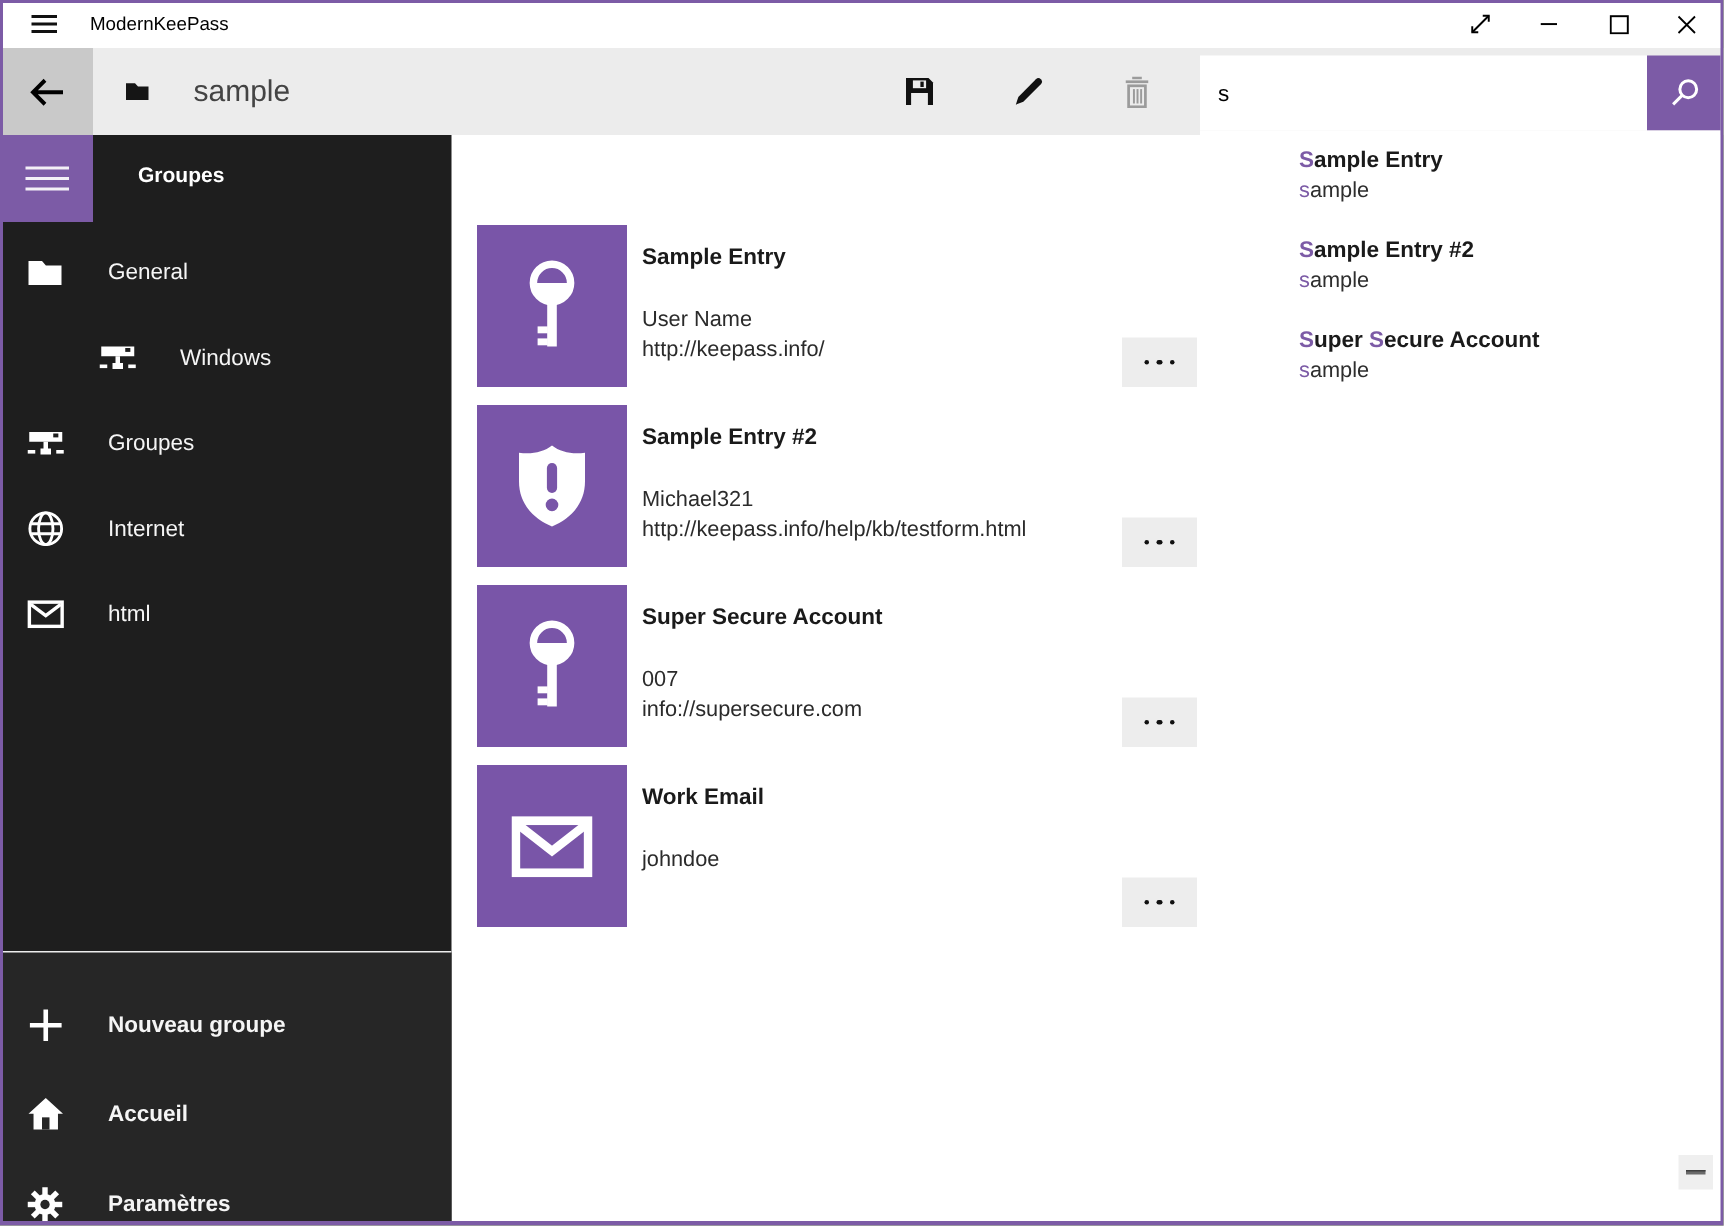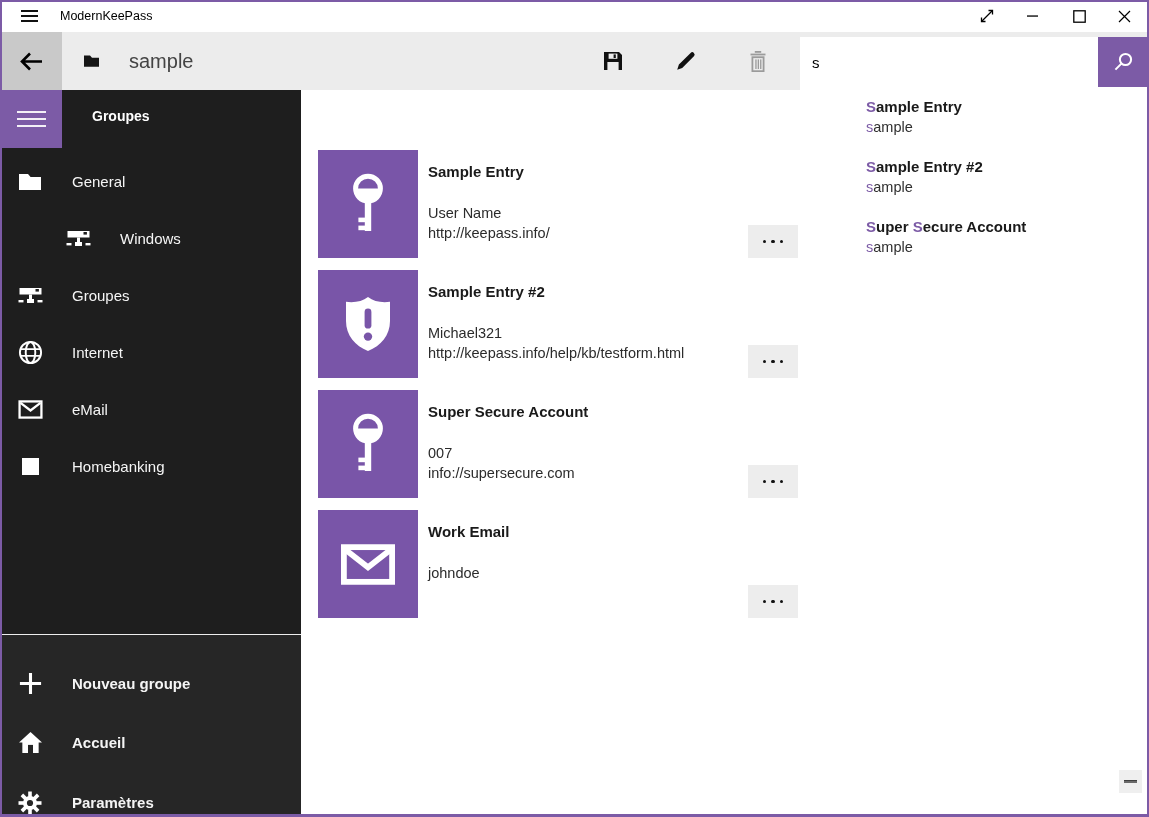--- a/index.html
+++ b/index.html
@@ -215,29 +215,21 @@
       </span>
       <span class="sb-label">Internet</span>
     </div>
     <div class="sb-item gi4">
       <span class="sb-ico">
         <svg width="25" height="19" viewBox="0 0 26 20">
           <rect x="1.5" y="1.5" width="23" height="17" fill="none" stroke="#fff" stroke-width="2.4"></rect>
           <path d="M2.5 3 L13 11 L23.5 3" fill="none" stroke="#fff" stroke-width="2.4"></path>
         </svg>
       </span>
-      <span class="sb-label">eMail</span>
-    </div>
-    <div class="sb-item gi5">
-      <span class="sb-ico">
-        <svg width="17" height="17" viewBox="0 0 17 17">
-            <rect width="17" height="17" fill="#fff"></rect>
-          </svg>
-      </span>
-      <span class="sb-label">Homebanking</span>
+      <span class="sb-label">html</span>
     </div>
 
     <div class="sb-footer">
       <div class="sb-item fi0">
         <span class="sb-ico">
           <svg width="25" height="25" viewBox="0 0 26 26">
               <path d="M13 2 V24 M2 13 H24" stroke="#fff" stroke-width="3.2" fill="none"></path>
             </svg>
         </span>
         <span class="sb-label">Nouveau groupe</span>

